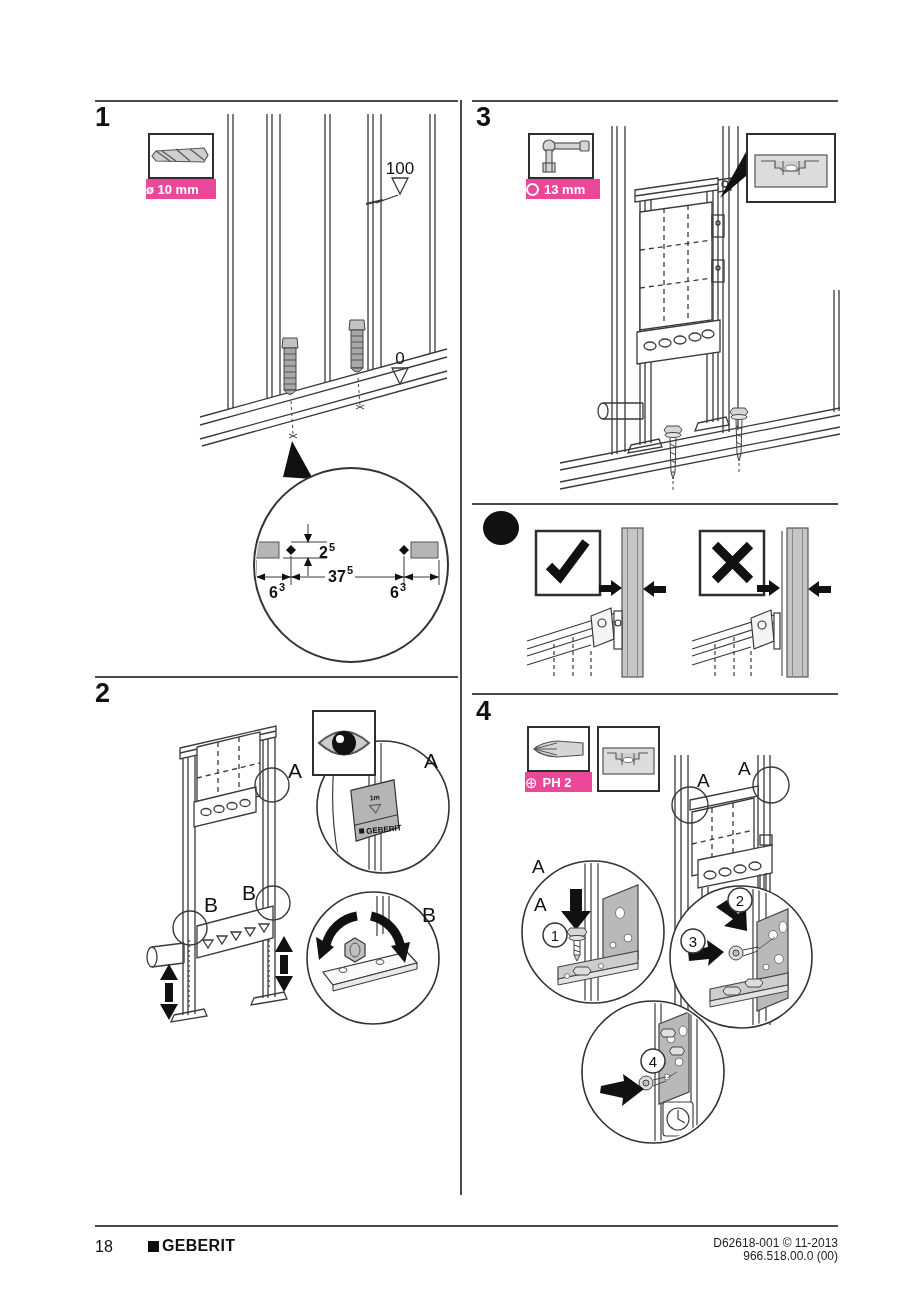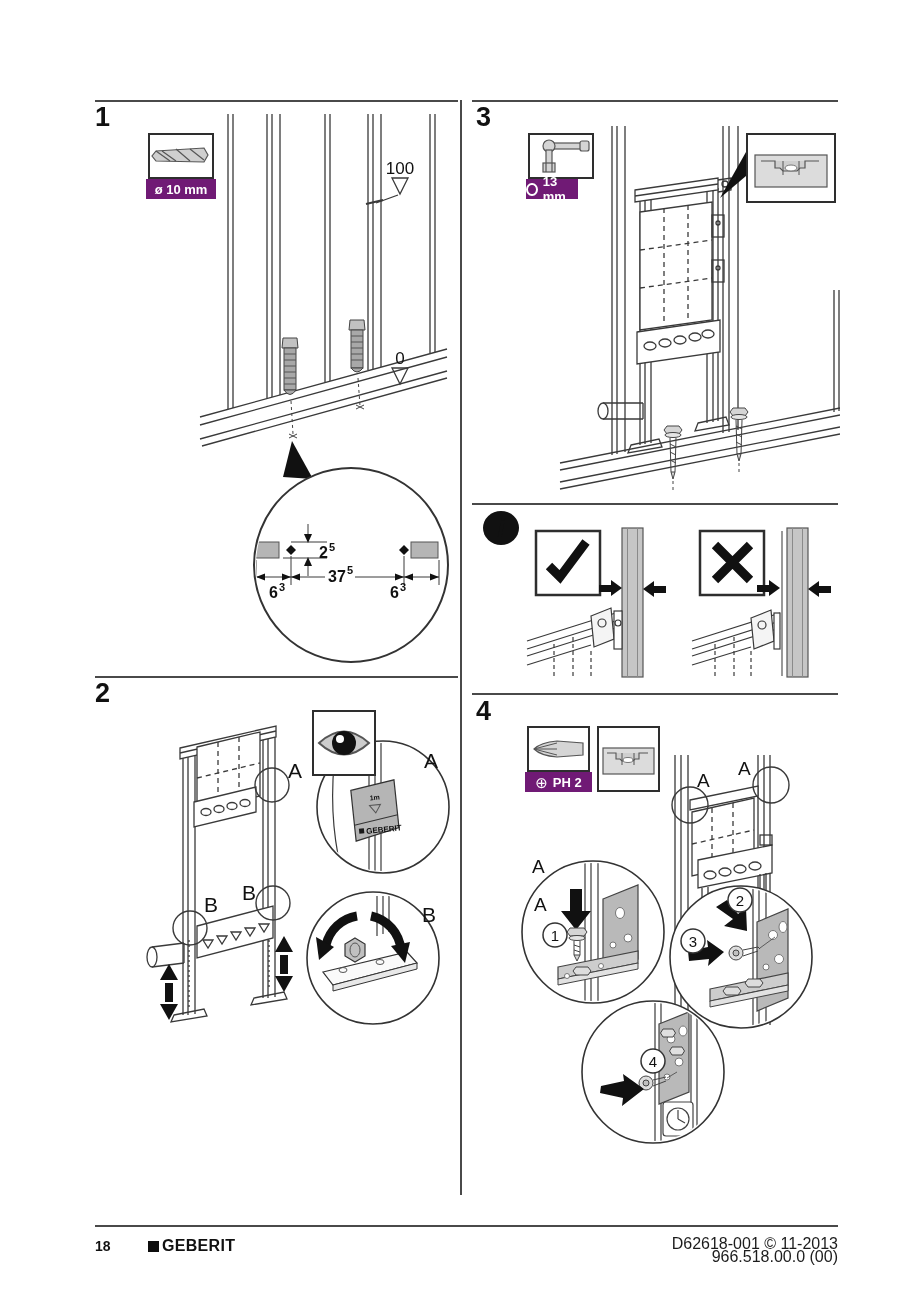--- a/index.html
+++ b/index.html
@@ -3,30 +3,30 @@
 <meta charset="utf-8">
 <style>
   html,body{margin:0;padding:0;background:#888;}
   .page{position:relative;width:920px;height:1291px;background:#fff;overflow:hidden;
         font-family:"Liberation Sans","DejaVu Sans",sans-serif;color:#111;}
   .abs{position:absolute;}
   .hline{background:#4a4a4a;height:2px;}
   .vline{background:#4a4a4a;width:2px;}
   .stepnum{font-size:27px;font-weight:bold;line-height:1;}
   .toolbox{position:absolute;border:2px solid #2e2e2e;background:#fff;box-sizing:border-box;}
-  .toollabel{position:absolute;background:#701a75;color:#fff;font-weight:bold;font-size:13px;
-             display:flex;align-items:center;justify-content:center;gap:5px;box-sizing:border-box;}
+  .toollabel{position:absolute;background:#ec4899;color:#fff;font-weight:bold;font-size:13px;
+             display:flex;align-items:center;gap:5px;box-sizing:border-box;}
   .ringicon{width:9px;height:9px;border:2.5px solid #fff;border-radius:50%;display:inline-block;}
   .plusicon{font-size:15px;line-height:1;font-weight:normal;}
   svg{display:block;}
   svg text{font-family:"Liberation Sans","DejaVu Sans",sans-serif;fill:#111;}
-  .footer-page{font-size:14px;font-weight:bold;}
+  .footer-page{font-size:16px;font-weight:normal;}
   .footer-brand{font-size:16px;font-weight:bold;letter-spacing:.3px;display:flex;align-items:center;gap:3px;}
   .brandsq{width:11px;height:11px;background:#0d0d0d;display:inline-block;}
-  .footer-right{font-size:16px;text-align:right;line-height:13px;color:#1c1c1c;}
+  .footer-right{font-size:12px;text-align:right;line-height:13px;color:#1c1c1c;}
 </style>
 </head>
 <body>
 
 <div class="page">
 
   <div class="abs hline" style="left:95px;top:100px;width:363px;"></div>
   <div class="abs hline" style="left:472px;top:100px;width:366px;"></div>
   <div class="abs hline" style="left:95px;top:676px;width:363px;"></div>
   <div class="abs hline" style="left:472px;top:503px;width:366px;"></div>
@@ -190,21 +190,21 @@
       <g stroke="#555" stroke-width="1.2" fill="#d5d5d5">
         <rect x="22" y="8" width="30" height="6"></rect>
         <rect x="50" y="6" width="9" height="10" rx="2"></rect>
         <circle cx="19" cy="11" r="6"></circle>
         <rect x="16" y="15" width="6" height="14"></rect>
         <rect x="13" y="28" width="12" height="9"></rect>
         <path d="M16 28 V37 M22 28 V37" fill="none"></path>
       </g>
     </svg>
   </div>
-  <div class="toollabel" style="left:526px;top:179px;width:52px;height:20px;">
+  <div class="toollabel" style="left:526px;top:179px;width:74px;height:20px;">
     <span class="ringicon"></span>
     <span>13 mm</span>
   </div>
 
   <div class="toolbox" style="left:746px;top:133px;width:90px;height:70px;">
     <svg width="86" height="66" viewBox="0 0 86 66">
       <rect x="7" y="20" width="72" height="32" fill="#dcdcdc" stroke="#555" stroke-width="1.2"></rect>
       <path d="M13 26 h14 v7 h5 l3 3 h14 l3 -3 h5 v-7 h14" fill="#cfcfcf" stroke="#555" stroke-width="1.2"></path>
       <ellipse cx="43" cy="33" rx="6" ry="3" fill="#fff" stroke="#777"></ellipse>
       <path d="M35 26 V40 M51 26 V40" stroke="#555" stroke-width="1"></path>

